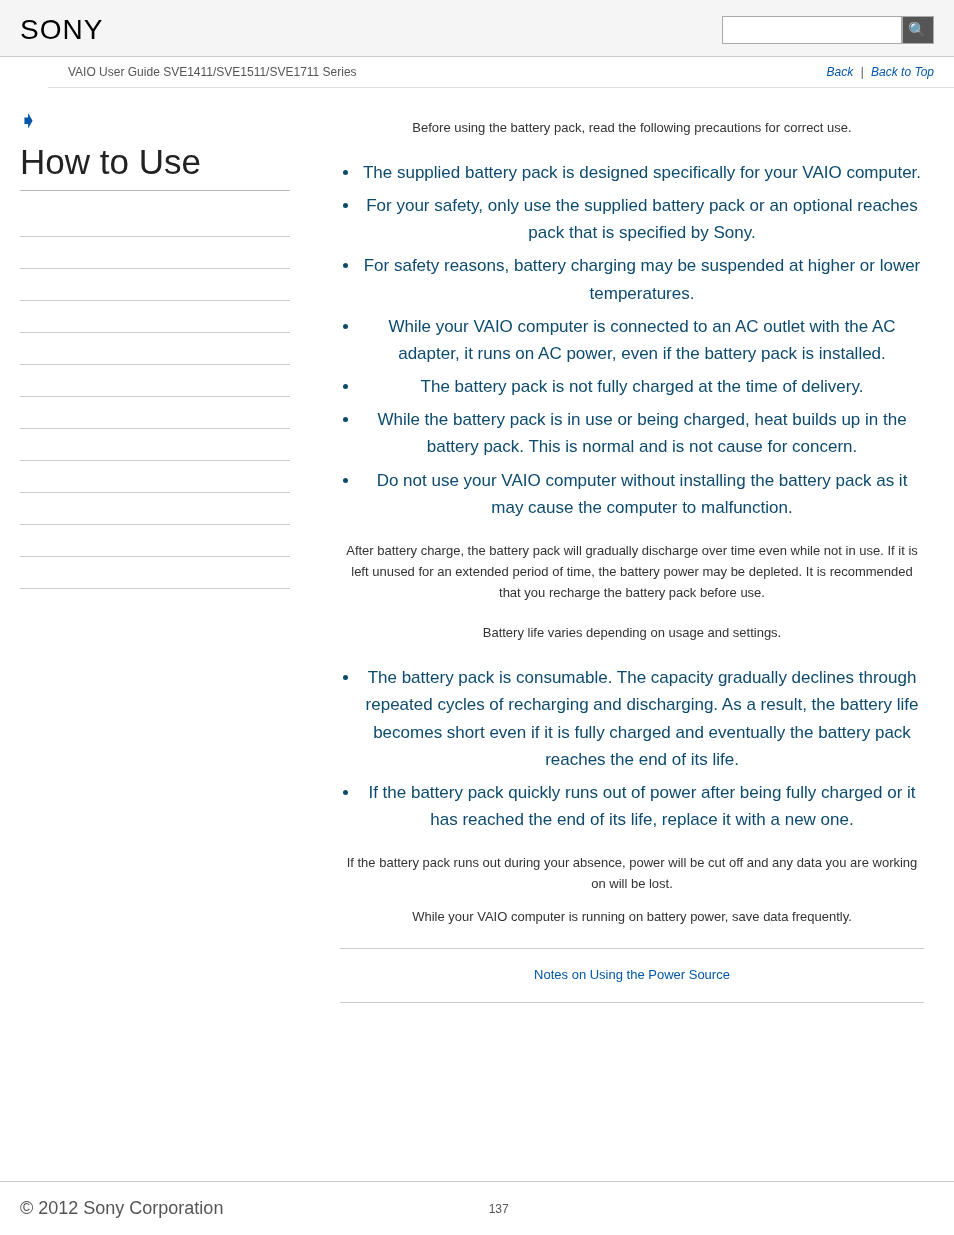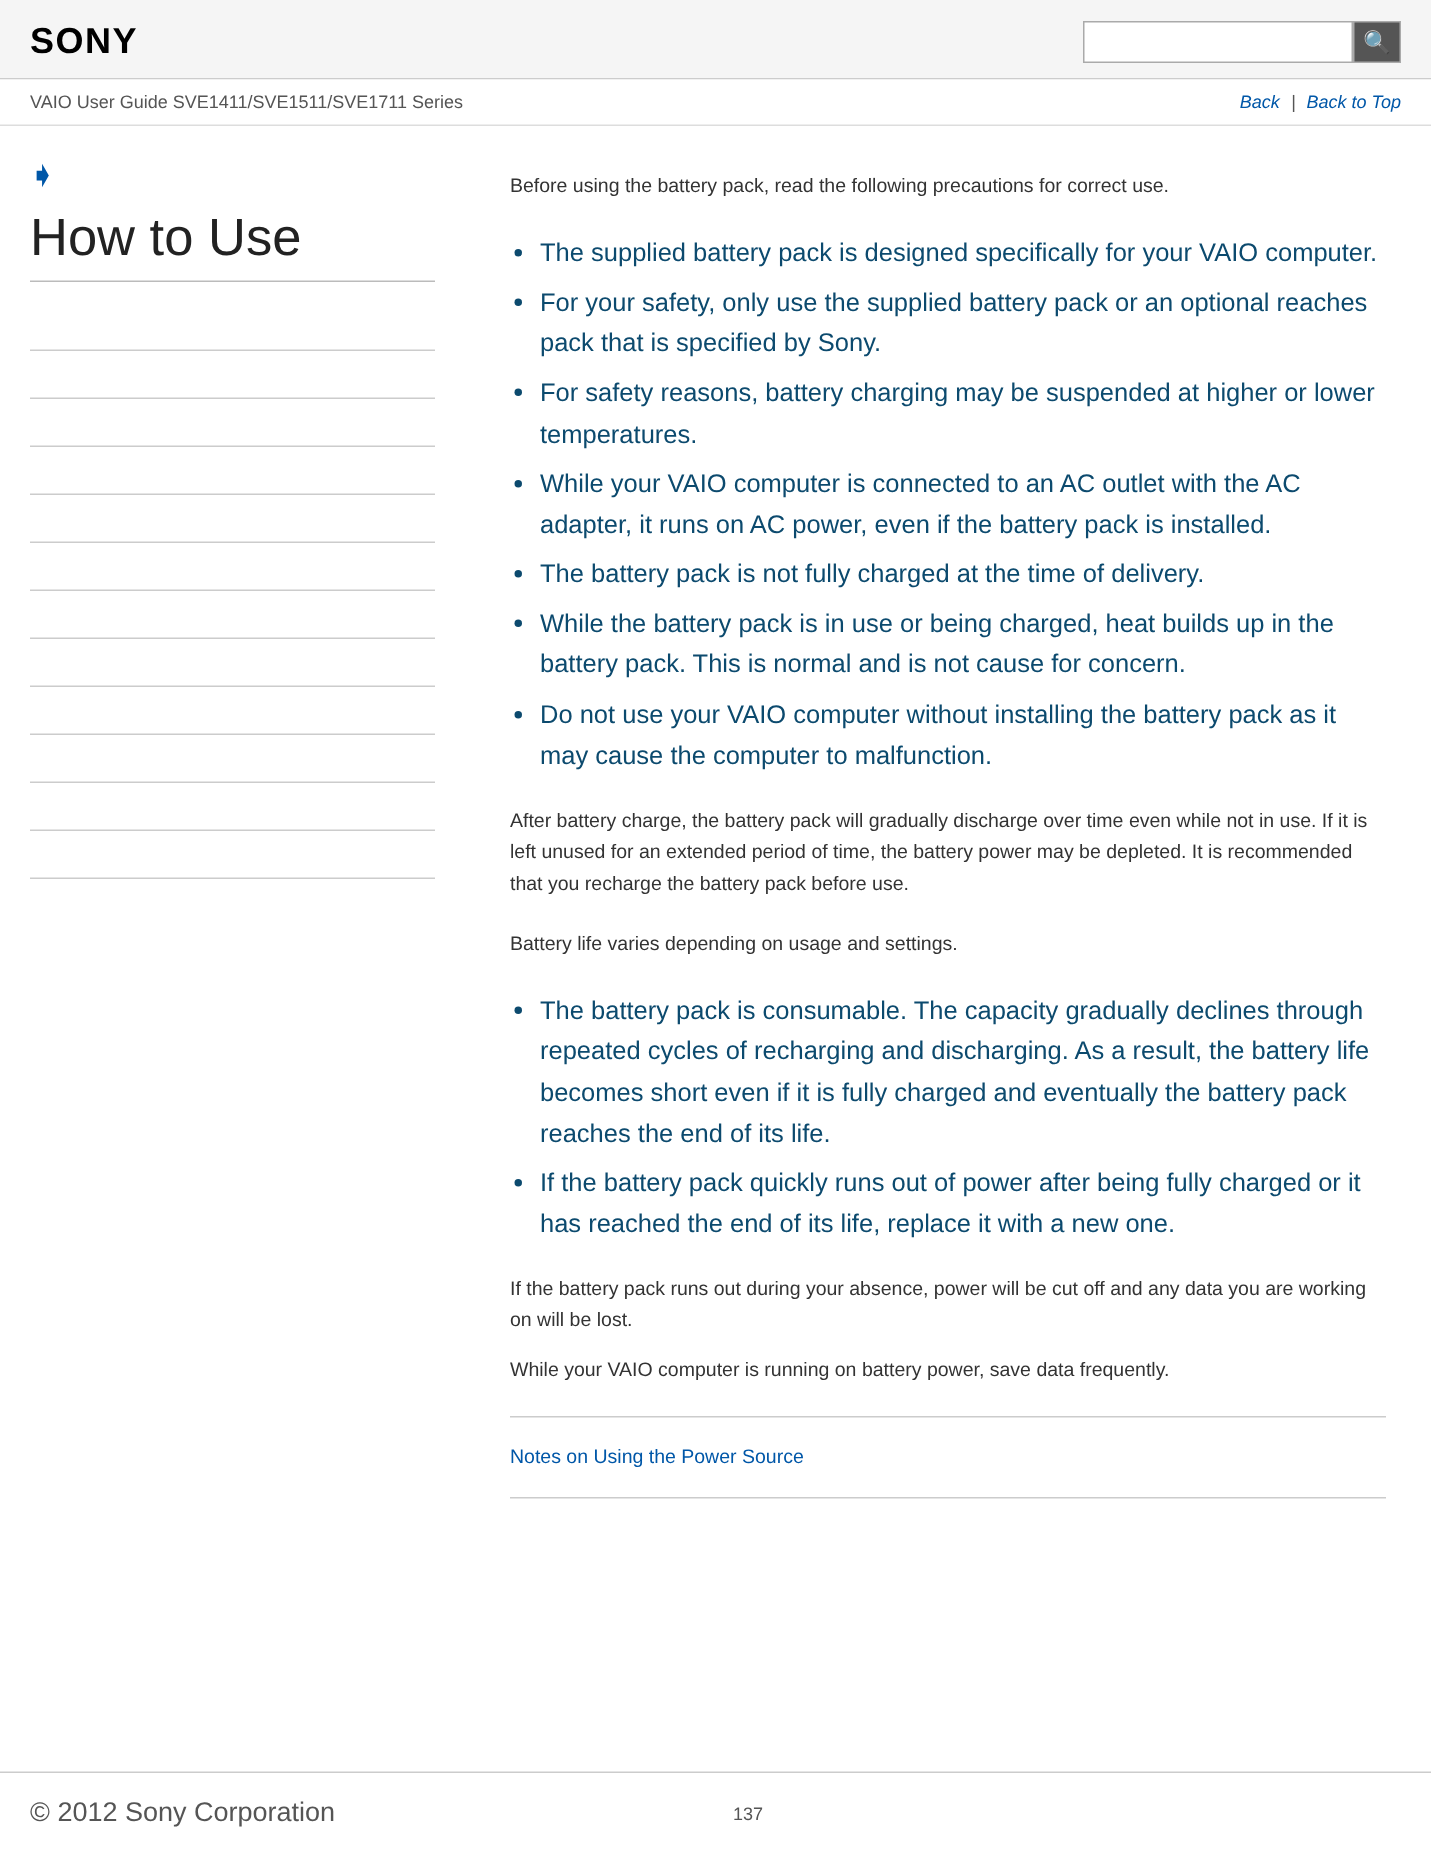--- a/index.html
+++ b/index.html
@@ -15,22 +15,22 @@
     
     .header {
       display: flex;
       align-items: center;
       justify-content: space-between;
       padding: 14px 20px 10px 20px;
       border-bottom: 1px solid #ccc;
       background: #f5f5f5;
     }
     .sony-logo {
-      font-size: 24px;
-      font-weight: bold;
+      font-size: 28px;
+      font-weight: normal;
       font-family: Arial, Helvetica, sans-serif;
       letter-spacing: 1px;
       color: #000;
     }
     .search-area {
       display: flex;
       align-items: center;
     }
     .search-input {
       width: 180px;
@@ -54,20 +54,21 @@
     }
 
     
     .nav-bar {
       display: flex;
       align-items: center;
       justify-content: space-between;
       padding: 8px 20px;
       border-bottom: 1px solid #ddd;
       background: #fff;
+      margin-left: 48px;
     }
     .nav-title {
       font-size: 12px;
       color: #555;
     }
     .nav-links {
       font-size: 12px;
       font-style: italic;
     }
     .nav-links a {
@@ -124,20 +125,21 @@
       font-size: 12px;
     }
     .sidebar-links li.empty {
       padding: 8px 0;
     }
 
     
     .content {
       flex: 1;
       padding: 30px 30px 20px 30px;
+      text-align: center;
     }
 
     .content-section {
       margin-bottom: 20px;
     }
 
     .content-section p {
       font-size: 13px;
       line-height: 1.6;
       color: #333;

